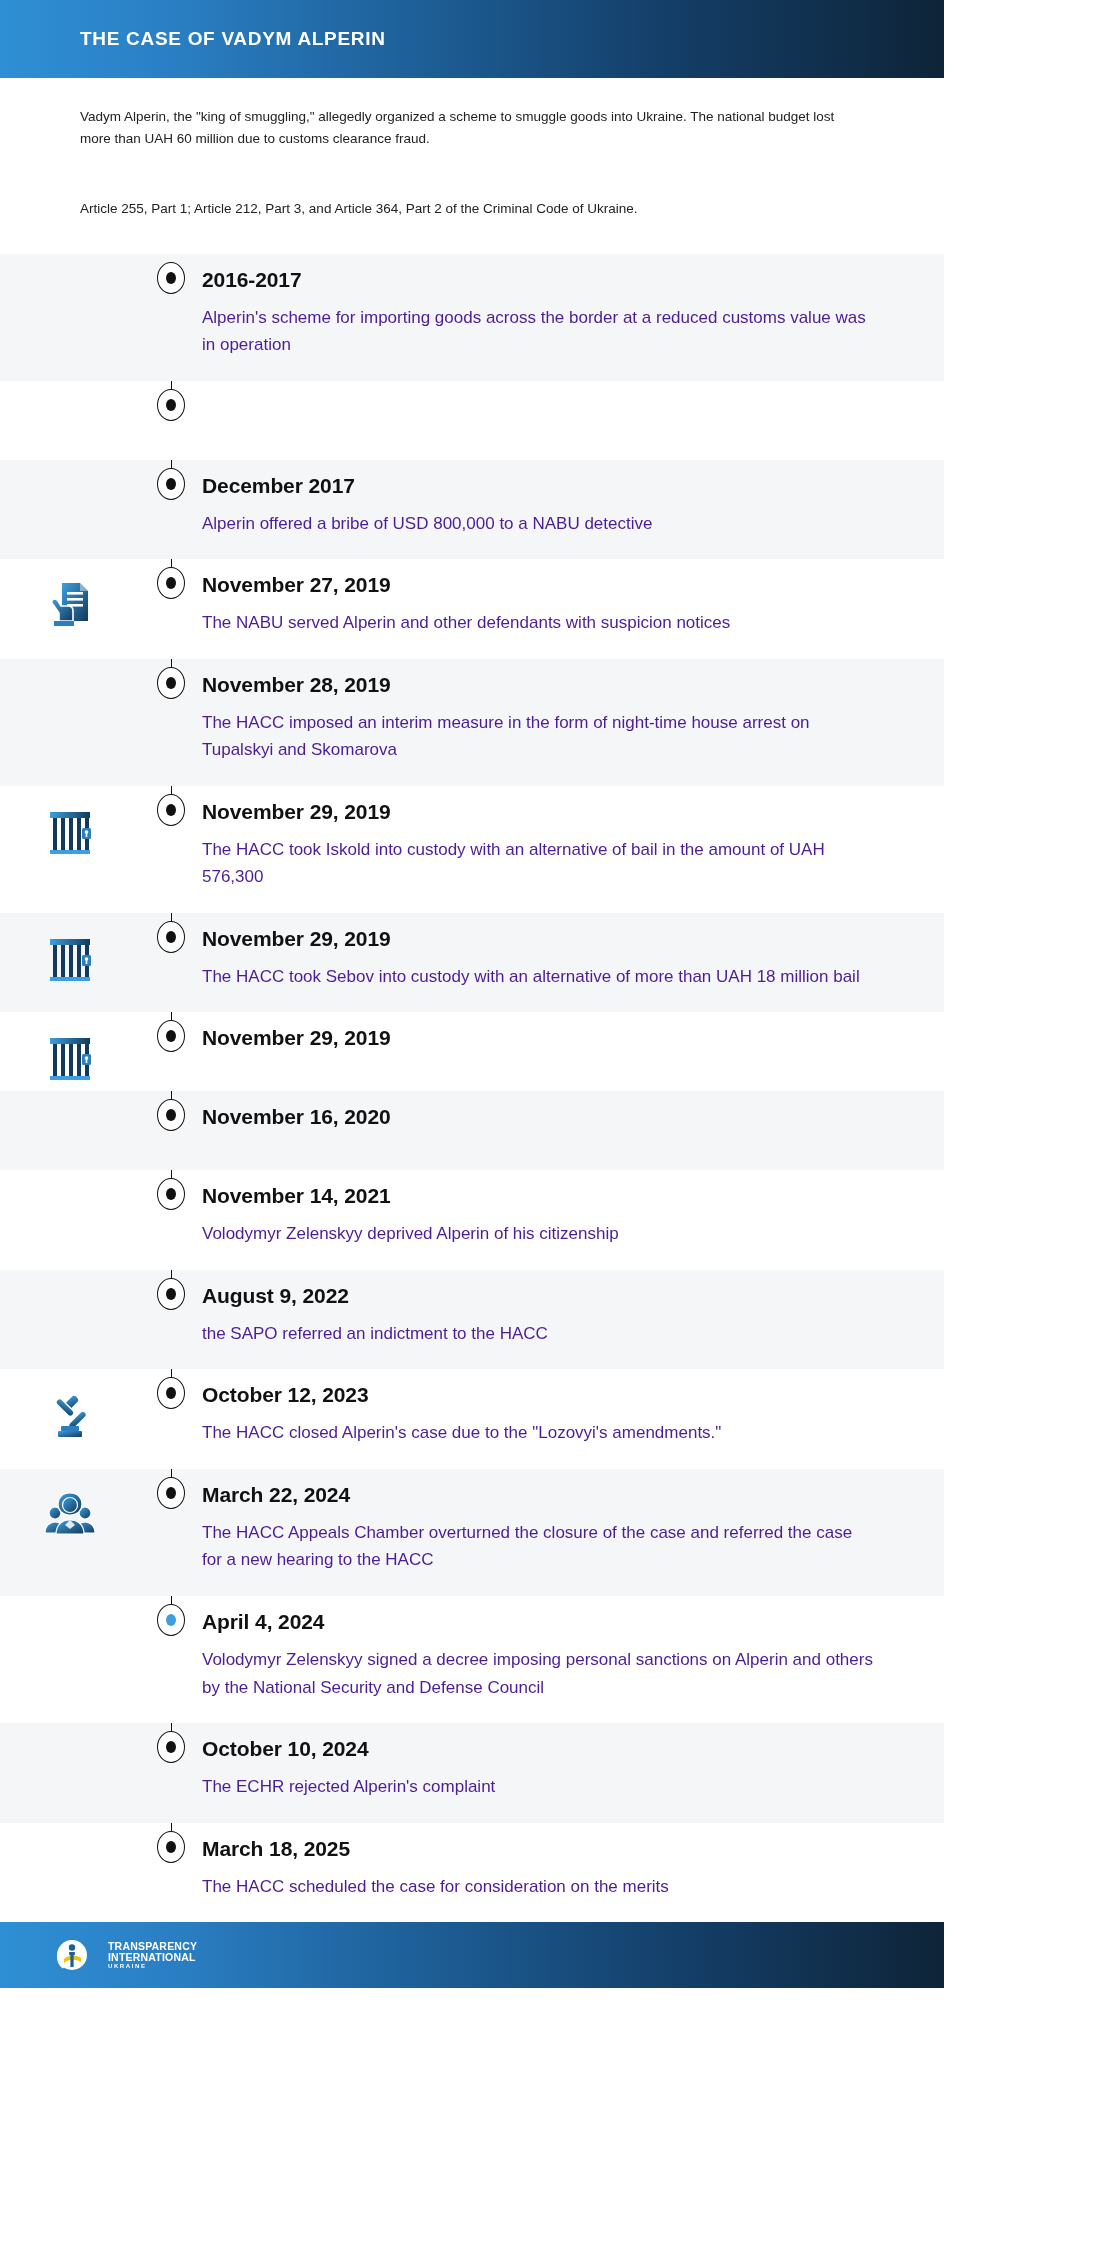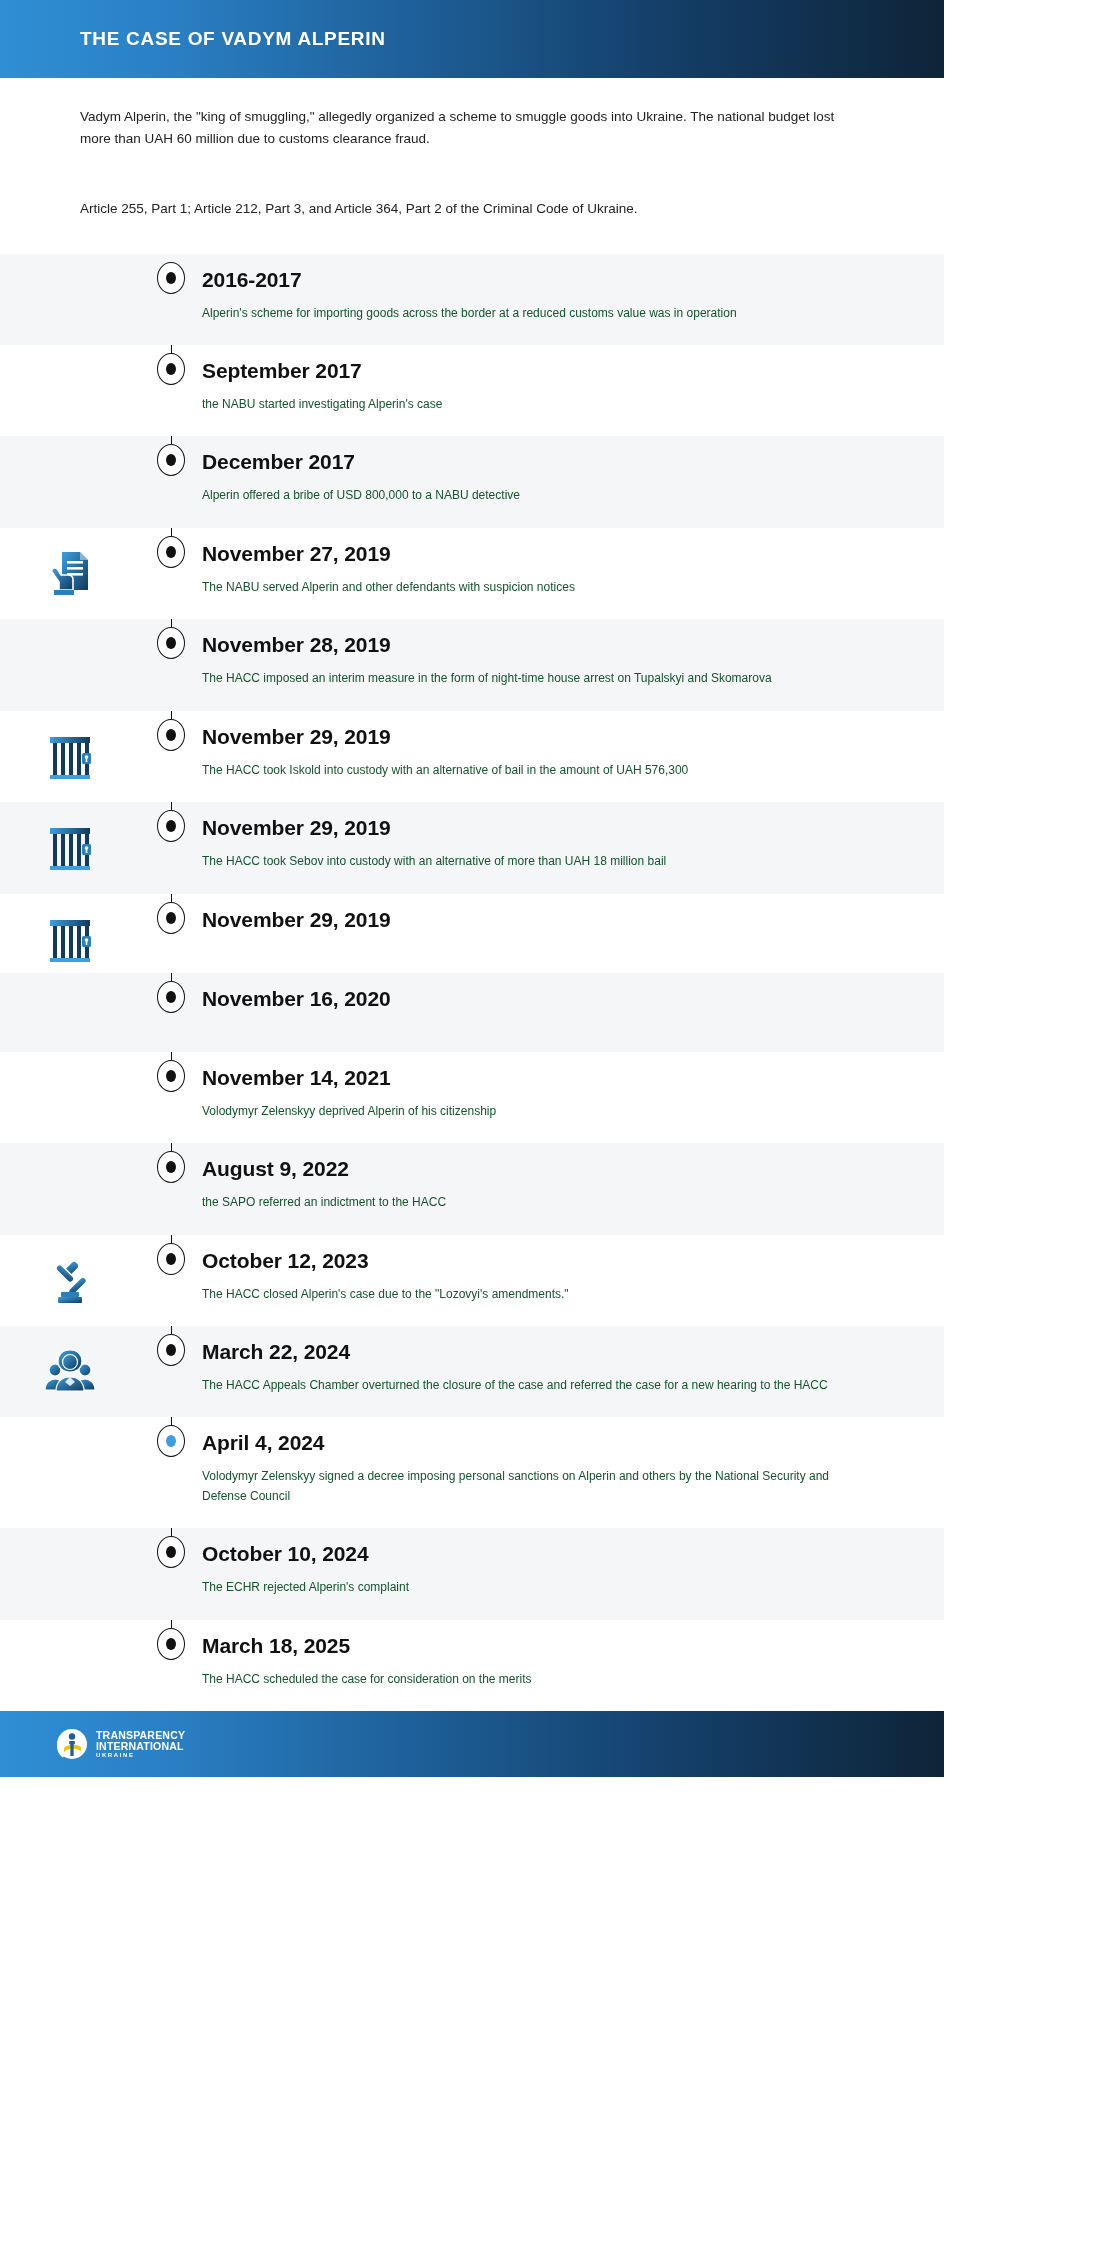--- a/index.html
+++ b/index.html
@@ -124,35 +124,35 @@
     padding: 14px 70px 22px 0;
   }
   .tl-date {
     font-size: 21px;
     font-weight: bold;
     color: #111111;
     letter-spacing: -0.1px;
     margin-bottom: 12px;
   }
   .tl-desc {
-    font-size: 12px;
+    font-size: 17px;
     line-height: 1.62;
-    color: #14532d;
+    color: #4c1d95;
     max-width: 720px;
   }
 
   
   .footer {
     height: 66px;
     background: linear-gradient(90deg, #2f8fd4 0%, #2a7fc4 18%, #1d5e96 45%, #143f69 72%, #0e2438 100%);
     display: flex;
     align-items: center;
     padding-left: 55px;
   }
-  .logo-wrap { display: flex; align-items: center; gap: 7px; }
+  .logo-wrap { display: flex; align-items: center; gap: 19px; }
   .logo-text { line-height: 1.0; }
   .logo-l1, .logo-l2 {
     color: #ffffff;
     font-size: 10.5px;
     font-weight: bold;
     letter-spacing: 0.2px;
     display: block;
   }
   .logo-l3 {
     color: #ffffff;
@@ -191,24 +191,20 @@
           <div class="tl-desc">Alperin's scheme for importing goods across the border at a reduced customs value was in operation</div>
         </div>
       </div>
       <div class="tl-row">
         <div class="tl-icon-cell"></div>
         <div class="tl-dot-cell">
           <div class="tl-line"></div>
           <div class="tl-dot">
             <i></i>
           </div>
-        </div>
-        <div class="tl-content">
-          <div class="tl-date">September 2017</div>
-          <div class="tl-desc">the NABU started investigating Alperin's case</div>
         </div>
       </div>
       <div class="tl-row alt">
         <div class="tl-icon-cell"></div>
         <div class="tl-dot-cell">
           <div class="tl-line"></div>
           <div class="tl-dot">
             <i></i>
           </div>
         </div>

